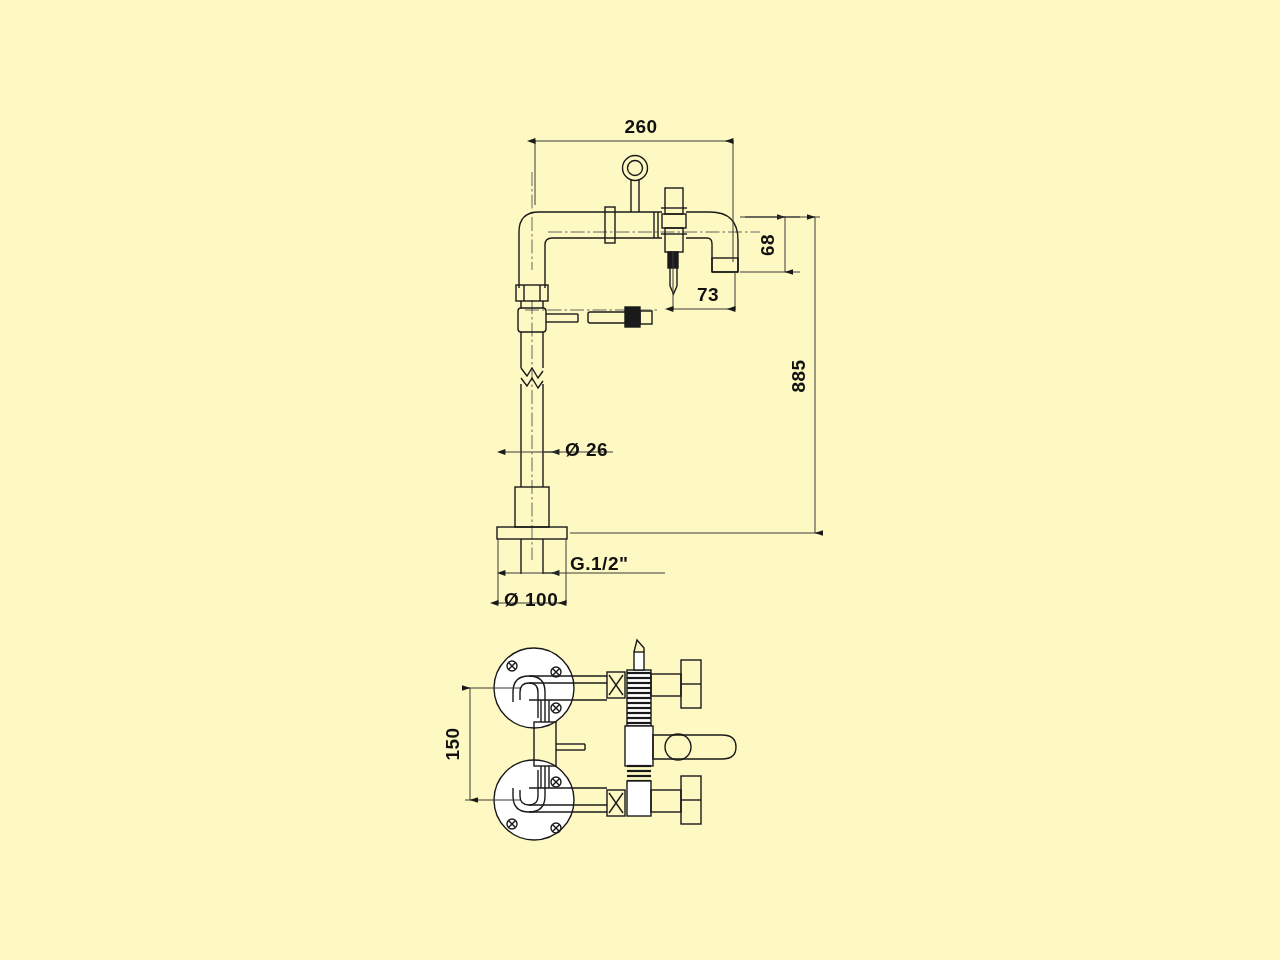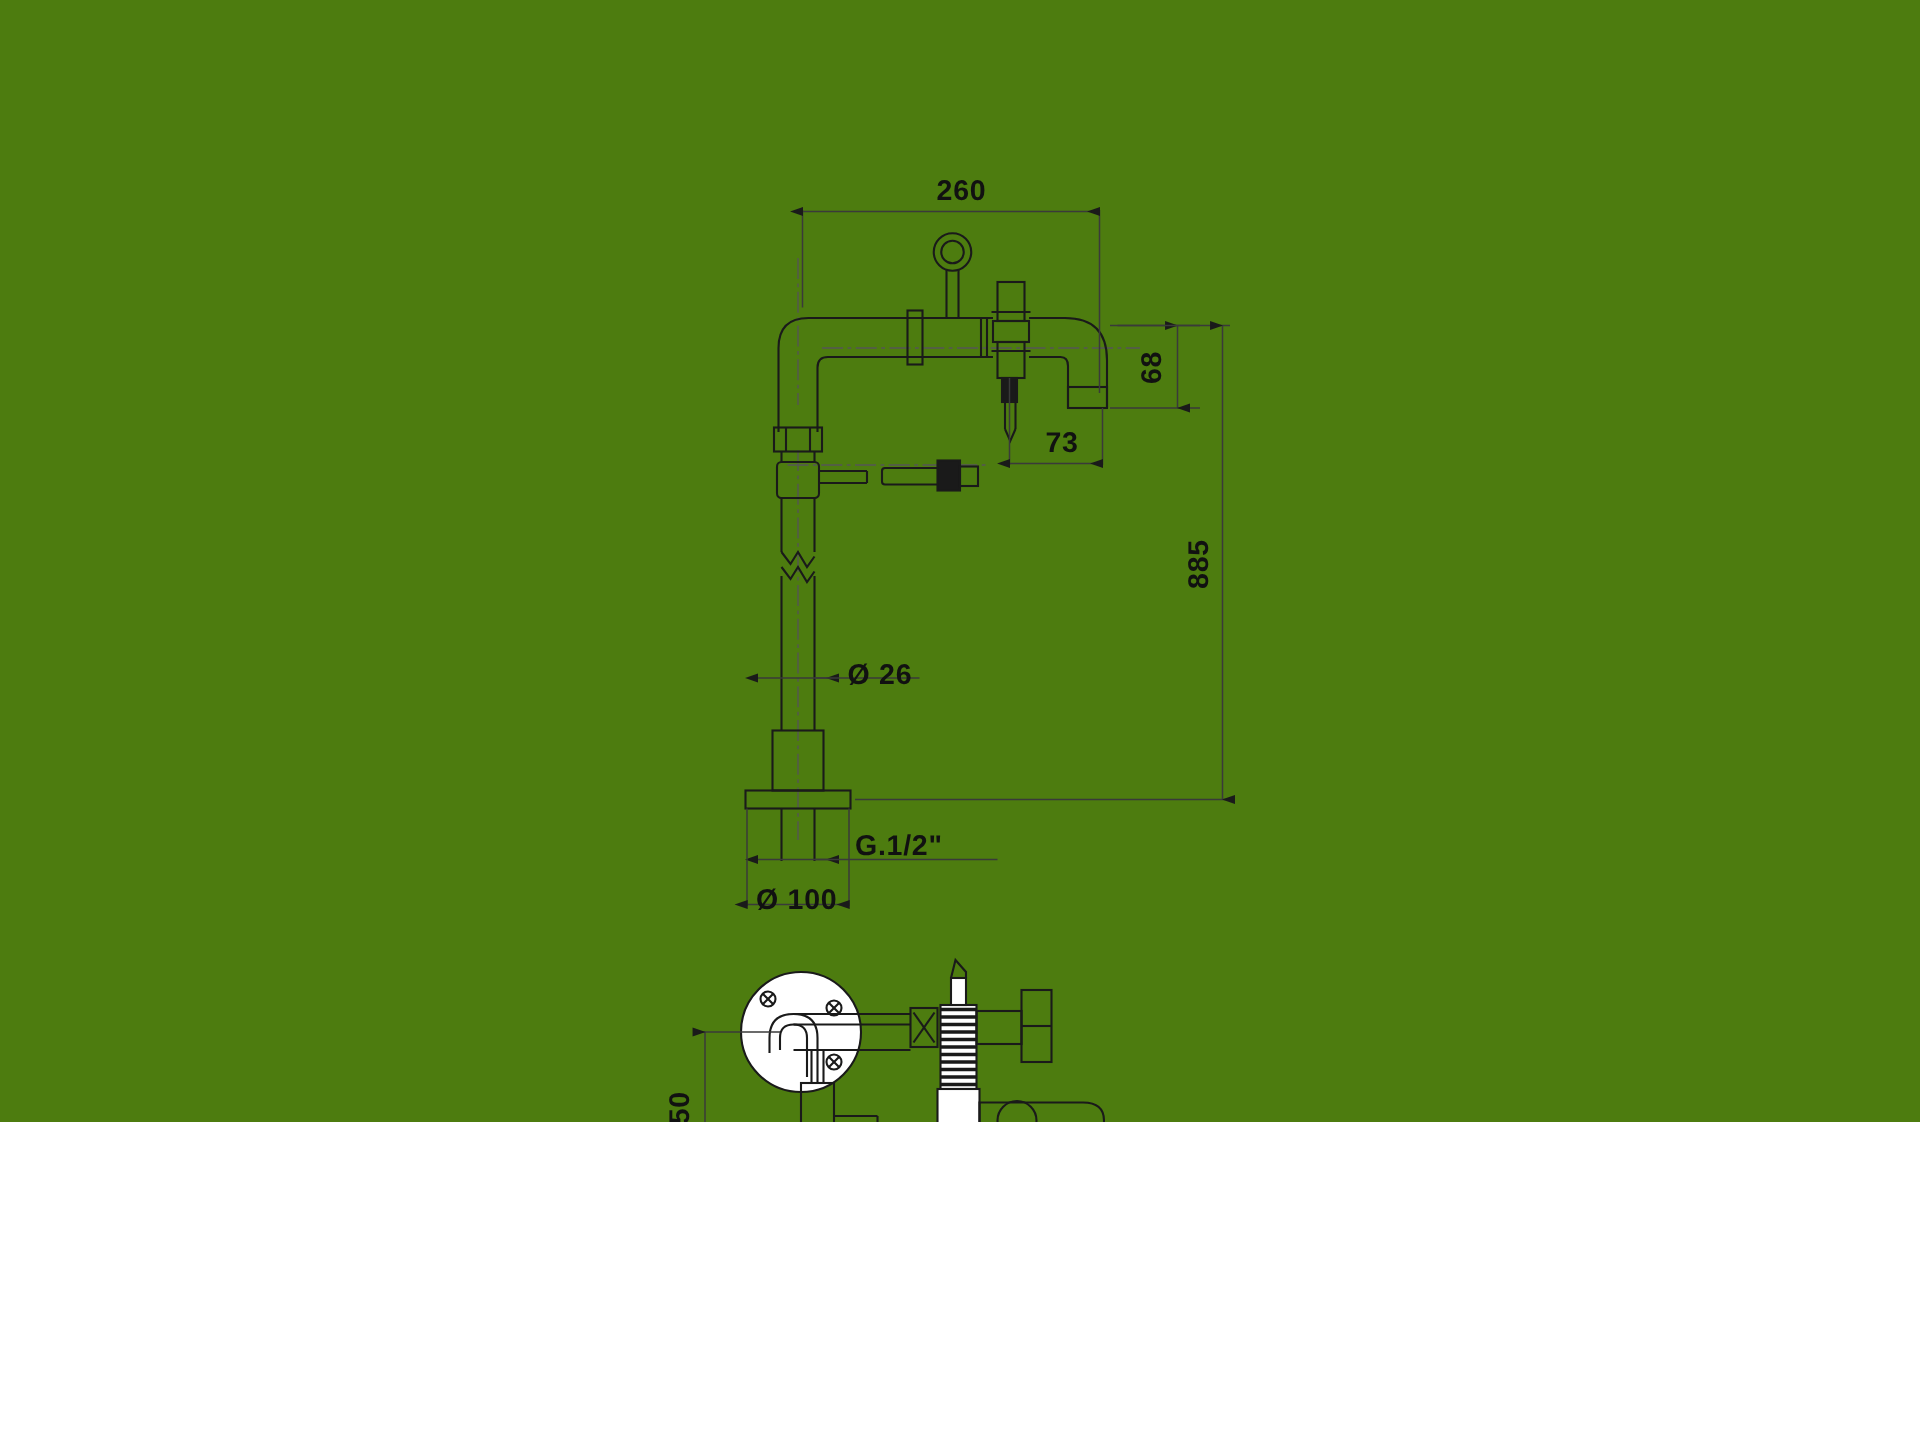--- a/index.html
+++ b/index.html
@@ -6,22 +6,22 @@
     margin: 0;
     padding: 0;
     background: #ffffff;
   }
   body {
     font-family: "Liberation Sans", sans-serif;
   }
   #drawing-root {
     position: relative;
     width: 1280px;
-    height: 748px;
-    background: #4d7c0f;
+    height: 960px;
+    background: #fef9c3;
     overflow: hidden;
   }
   svg#cad {
     position: absolute;
     left: 0;
     top: 0;
     width: 1280px;
     height: 960px;
     display: block;
   }

